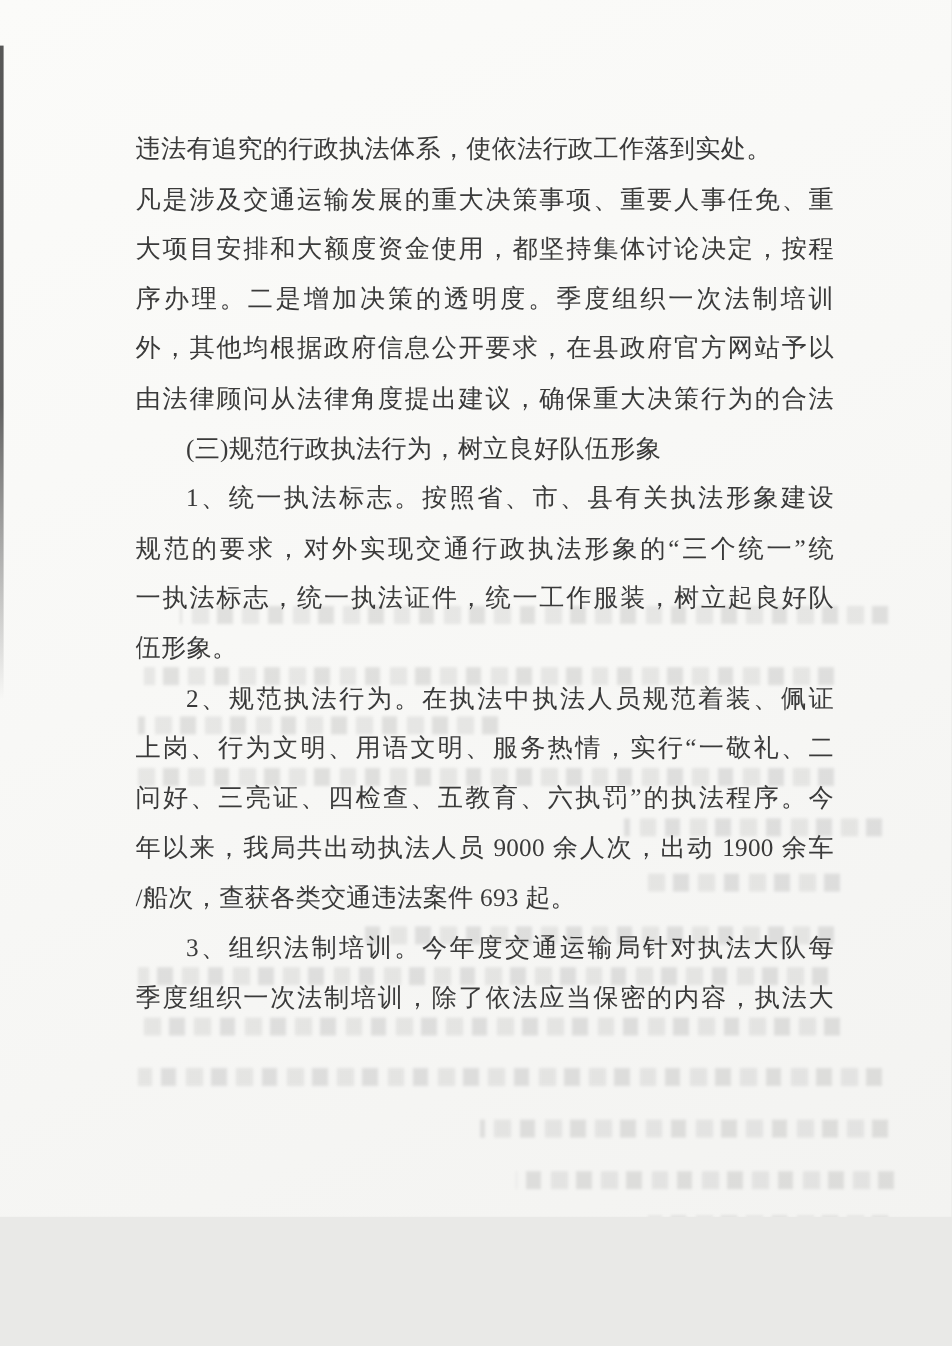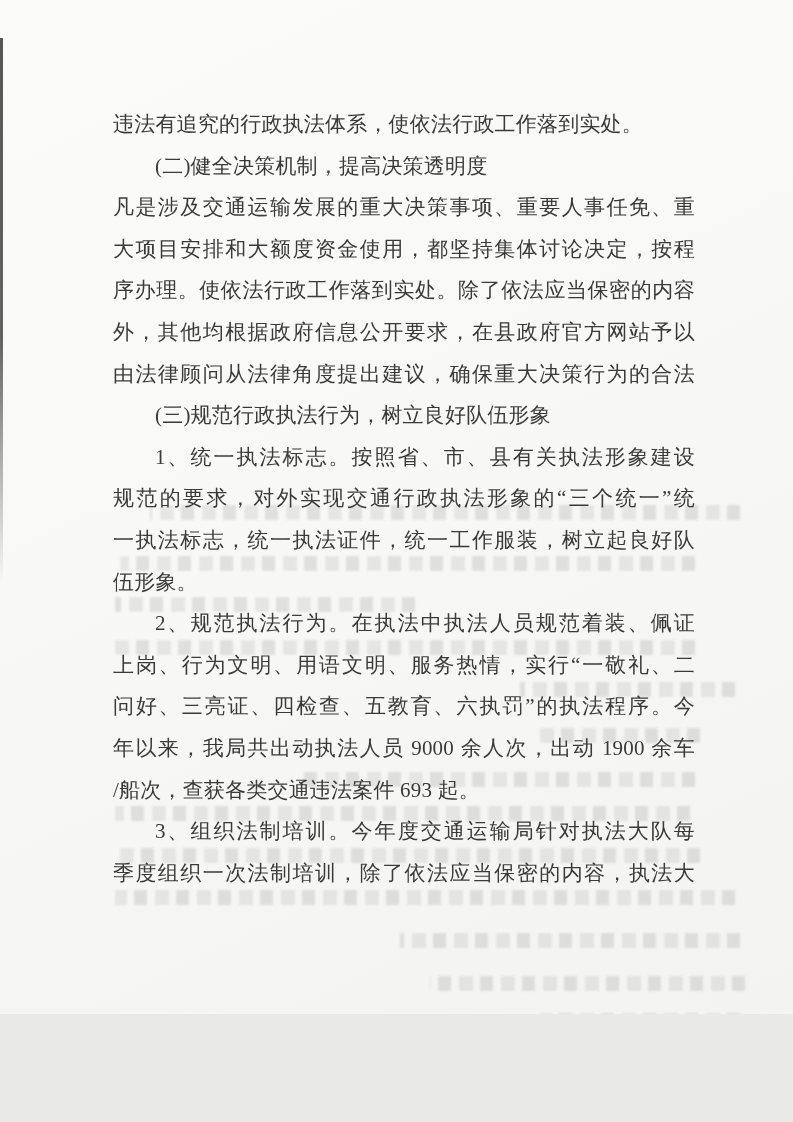--- a/index.html
+++ b/index.html
@@ -58,24 +58,23 @@
   <div class="ghost" style="top:772px;left:300px;width:395px;"></div>
   <div class="ghost" style="top:806px;left:115px;width:575px;"></div>
   <div class="ghost" style="top:848px;left:115px;width:585px;"></div>
   <div class="ghost" style="top:890px;left:115px;width:620px;"></div>
   <div class="ghost" style="top:933px;left:400px;width:340px;"></div>
   <div class="ghost" style="top:976px;left:430px;width:315px;"></div>
   <div class="ghost" style="top:1013px;left:540px;width:200px;"></div>
 
   <div class="doc">
     <div class="line">违法有追究的行政执法体系，使依法行政工作落到实处。</div>
-    <div class="line ind">(二)健全决策机制，提高决策透明度</div>
     <div class="line just">凡是涉及交通运输发展的重大决策事项、重要人事任免、重</div>
     <div class="line just">大项目安排和大额度资金使用，都坚持集体讨论决定，按程</div>
-    <div class="line just">序办理。使依法行政工作落到实处。除了依法应当保密的内容</div>
+    <div class="line just">序办理。二是增加决策的透明度。季度组织一次法制培训</div>
     <div class="line just">外，其他均根据政府信息公开要求，在县政府官方网站予以</div>
     <div class="line just">由法律顾问从法律角度提出建议，确保重大决策行为的合法</div>
     <div class="line ind">(三)规范行政执法行为，树立良好队伍形象</div>
     <div class="line ind just">1、统一执法标志。按照省、市、县有关执法形象建设</div>
     <div class="line just">规范的要求，对外实现交通行政执法形象的“三个统一”统</div>
     <div class="line just">一执法标志，统一执法证件，统一工作服装，树立起良好队</div>
     <div class="line">伍形象。</div>
     <div class="line ind just">2、规范执法行为。在执法中执法人员规范着装、佩证</div>
     <div class="line just">上岗、行为文明、用语文明、服务热情，实行“一敬礼、二</div>
     <div class="line just">问好、三亮证、四检查、五教育、六执罚”的执法程序。今</div>

